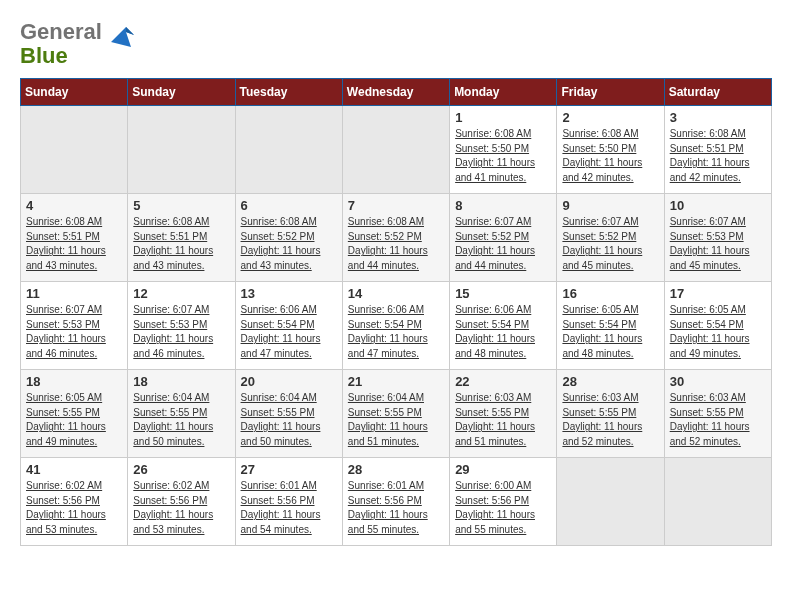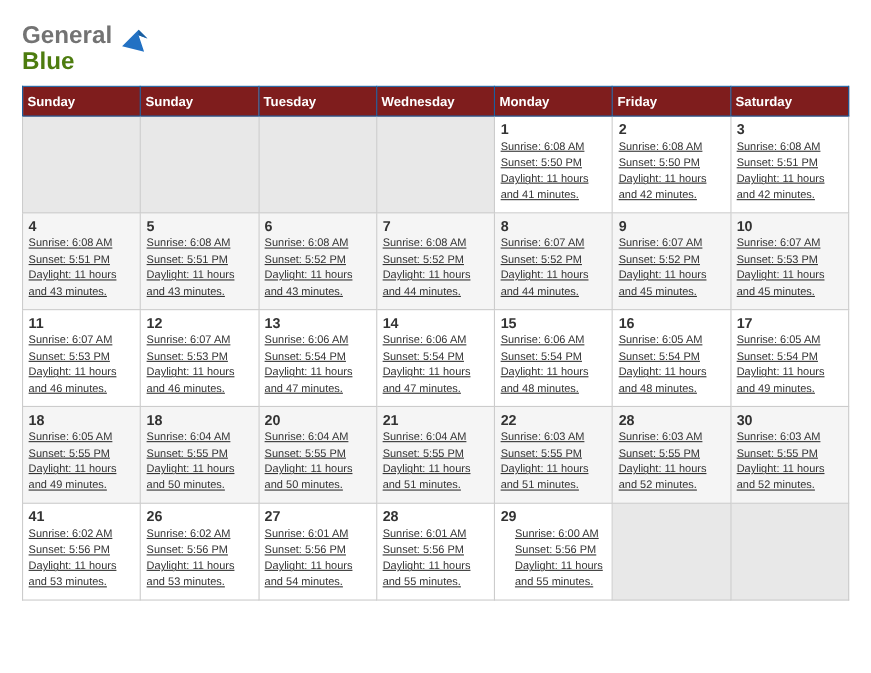--- a/index.html
+++ b/index.html
@@ -327,21 +327,21 @@
         </td>
         <td>
           <span class="day-num">28</span>
           <div class="cell-info" style="white-space: pre-line;">Sunrise: 6:01 AM
 Sunset: 5:56 PM
 Daylight: 11 hours
 and 55 minutes.</div>
         </td>
         <td>
           <span class="day-num">29</span>
-          <div class="cell-info" style="white-space: pre-line; margin-left: 13px;">Sunrise: 6:00 AM
+          <div class="cell-info" style="white-space: pre-line;">Sunrise: 6:00 AM
 Sunset: 5:56 PM
 Daylight: 11 hours
 and 55 minutes.</div>
         </td>
         <td class="empty-cell"></td>
         <td class="empty-cell"></td>
       </tr>
     </tbody>
 </table>
 

